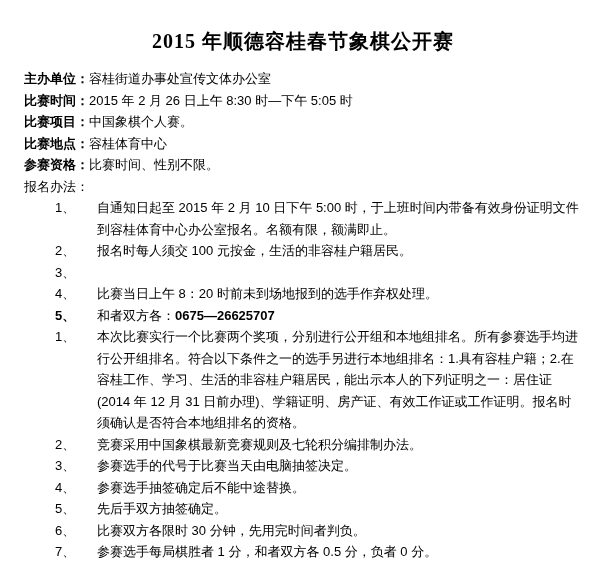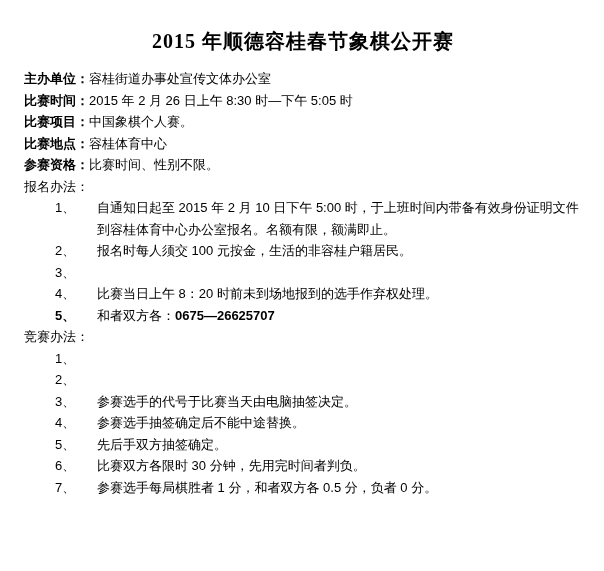--- a/index.html
+++ b/index.html
@@ -67,26 +67,27 @@
         <div class="item">
           <span class="num">4、</span>
           <span class="txt"><span>比赛当日上午 8：20 时前未到场地报到的选手作弃权处理。</span><span class="b"></span></span>
         </div>
         <div class="item">
           <span class="num b">5、</span>
           <span class="txt"><span>和者双方各：</span><span class="b">0675—26625707</span></span>
         </div>
       </div>
       <div>
-        <div class="section-heading">竞赛办法：</div>
         <div class="item">
           <span class="num">1、</span>
+          <span class="txt"><span>本次比赛实行一个比赛两个奖项，分别进行公开组和本地组排名。所有参赛选手均进行公开组排名。符合以下条件之一的选手另进行本地组排名：1.具有容桂户籍；2.在容桂工作、学习、生活的非容桂户籍居民，能出示本人的下列证明之一：居住证(2014 年 12 月 31 日前办理)、学籍证明、房产证、有效工作证或工作证明。报名时须确认是否符合本地组排名的资格。</span><span class="b"></span></span>
         </div>
         <div class="item">
           <span class="num">2、</span>
+          <span class="txt"><span>竞赛采用中国象棋最新竞赛规则及七轮积分编排制办法。</span><span class="b"></span></span>
         </div>
         <div class="item">
           <span class="num">3、</span>
           <span class="txt"><span>参赛选手的代号于比赛当天由电脑抽签决定。</span><span class="b"></span></span>
         </div>
         <div class="item">
           <span class="num">4、</span>
           <span class="txt"><span>参赛选手抽签确定后不能中途替换。</span><span class="b"></span></span>
         </div>
         <div class="item">

